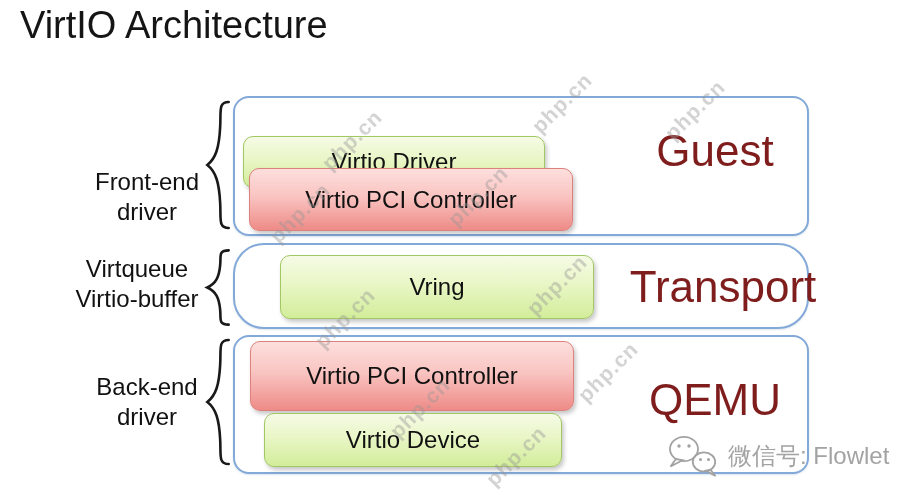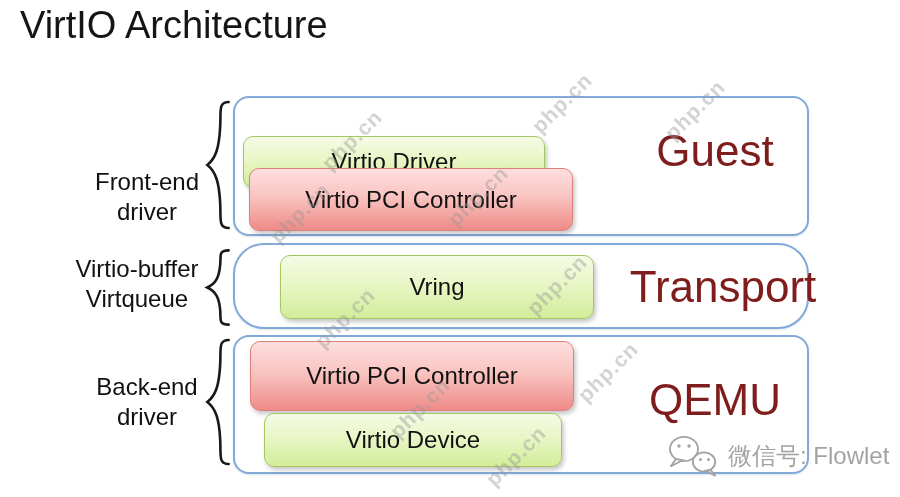--- a/index.html
+++ b/index.html
@@ -85,22 +85,22 @@
   <div class="block green" style="left:8px; top:12px; width:300px; height:50px;margin-top:26px;">
     <span>Virtio Driver</span>
   </div>
   <div class="block red" style="left:14px; top:70px; width:322px; height:61px;">
     <span>Virtio PCI Controller</span>
   </div>
   <div class="container-label" style="left:380px; top:28px;">Guest</div>
 </div>
 
 <div class="side-label" style="left:37px; top:254px; width:200px;">
+  <div>Virtqueue</div>
   <div>Virtio-buffer</div>
-  <div>Virtqueue</div>
 </div>
 <svg class="brace" style="left:202px; top:248px;" width="32" height="79" viewBox="0 0 30 100" preserveAspectRatio="none">
   <path d="M25,3 C15,3 18,10 17,22 C16,37 13,45 5,50 C13,55 16,63 17,78 C18,90 15,97 25,97" fill="none" stroke="#191919" stroke-width="2.6" stroke-linecap="round" vector-effect="non-scaling-stroke"></path>
 </svg>
 <div class="outer" style="left:233px; top:243px; width:572px; height:82px;border-radius:31px;">
   <div class="block green" style="left:45px; top:10px; width:312px; height:62px;">
     <span>Vring</span>
   </div>
   <div class="container-label" style="left:388px; top:17px;">Transport</div>
 </div>

